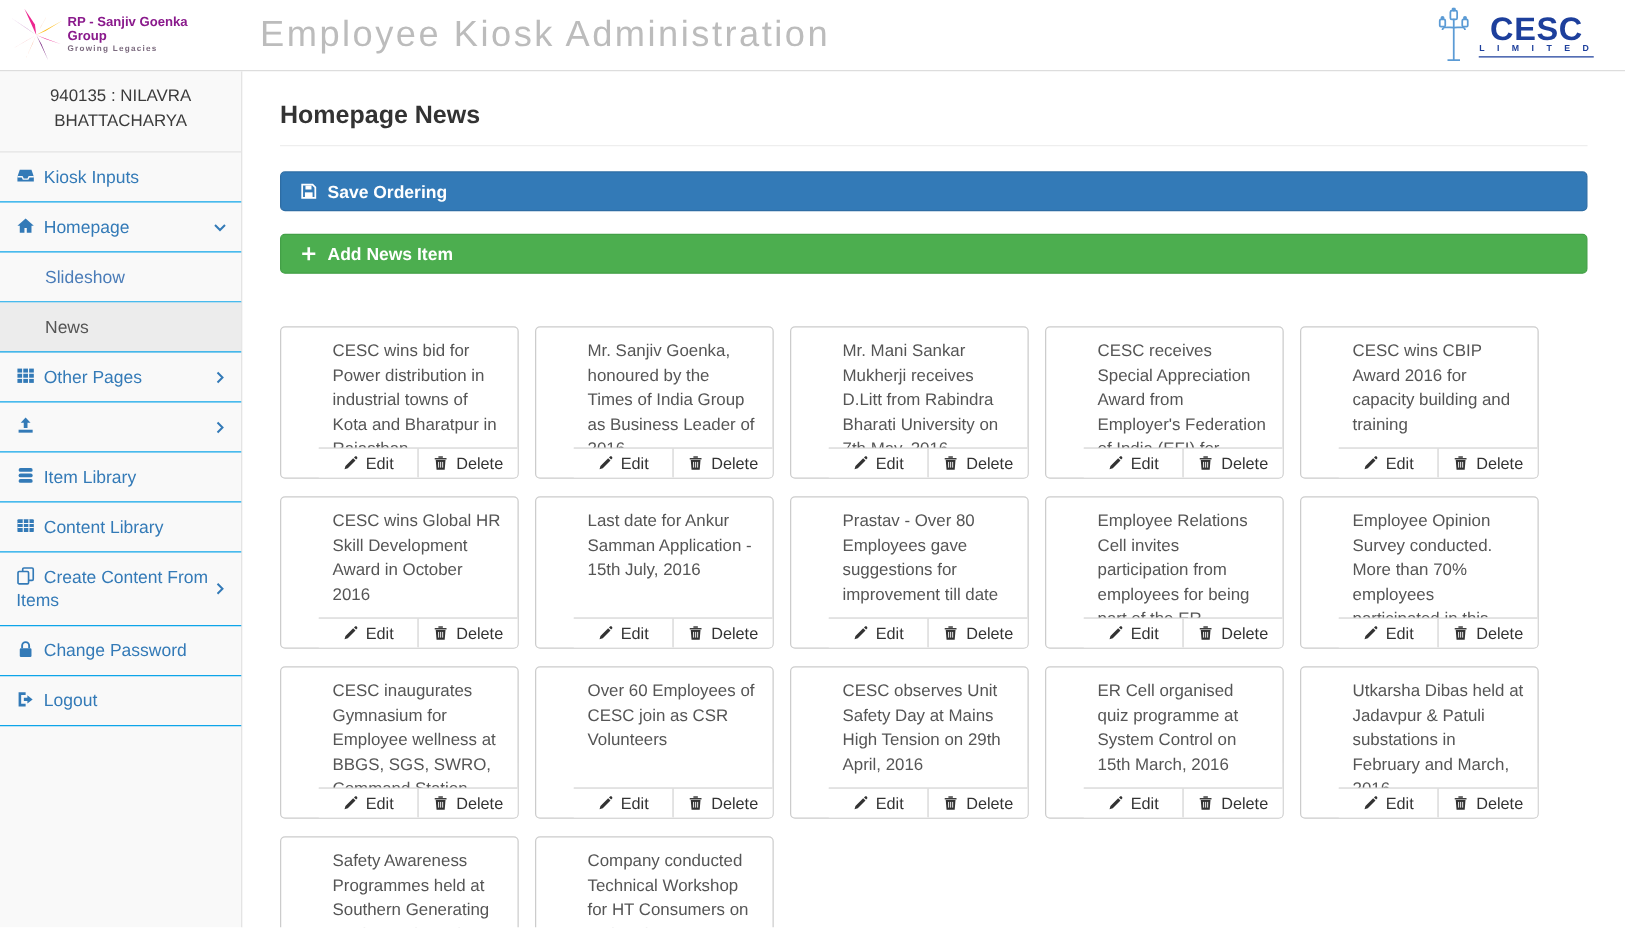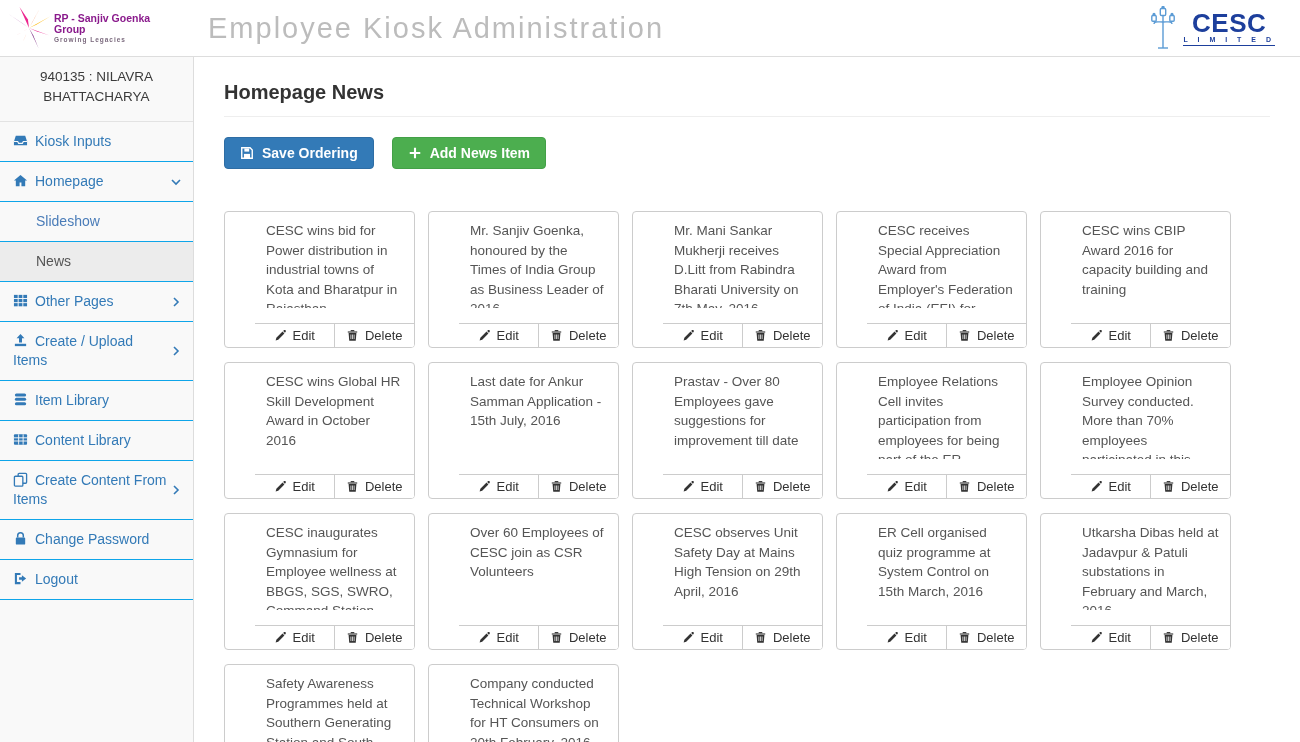--- a/index.html
+++ b/index.html
@@ -35,33 +35,33 @@
               border-bottom:1px solid #0ea5e9; color:#337ab7; font-size:14px;
               line-height:19px; cursor:pointer; }
   .nav-item .nicon { display:inline-block; width:15px; height:15px; vertical-align:-2px; margin-right:7px; }
   .nav-item .chev { position:absolute; right:11px; top:50%; margin-top:-6px; width:12px; height:12px; }
   .nav-sub { padding-left:36px; color:#4a7cb8; }
   .nav-active { background:#ececec; color:#555; }
 
   
   .page-title { font-size:20px; font-weight:bold; color:#333; padding-bottom:12px;
                 border-bottom:1px solid #eee; }
-  .toolbar { margin-top:20px; display:flex; gap:18px; }
+  .toolbar { margin-top:20px; display:flex; gap:18px;flex-direction:column; }
   .btn { display:inline-flex; align-items:center; gap:8px; font-size:14px; font-weight:bold;
          color:#fff; border-radius:4px; padding:7px 15px; border:1px solid transparent; cursor:pointer; }
   .btn-blue { background:#337ab7; border-color:#2e6da4; }
   .btn-green { background:#4cae4f; border-color:#43a047; }
   .btn .bicon { width:14px; height:14px; display:inline-block; }
 
   .grid { margin-top:42px; display:grid; grid-template-columns:repeat(5,191px);
           column-gap:13px; row-gap:14px; }
   .card { background:#fff; border:1px solid #ccc; border-radius:4px; overflow:hidden;padding-left:30px; }
   .card-text { height:96px; overflow:hidden; padding:9px 11px 0 11px; font-size:13.5px;
                line-height:19.5px; color:#555; }
-  .card-actions { display:flex; border-top:1px solid #ccc; background:#fff;margin-top:15px; }
+  .card-actions { display:flex; border-top:1px solid #ccc; background:#fff; }
   .card-btn { flex:1 1 50%; display:flex; align-items:center; justify-content:center; gap:6px;
               font-size:13px; color:#333; padding:4px 0; cursor:pointer; background:#fff; border:none; }
   .card-btn:first-child { border-right:1px solid #ccc; }
   .cicon { width:13px; height:13px; display:inline-block; }
 </style>
 </head>
 <body>
 
 <div class="header">
   <div class="brand">
@@ -144,21 +144,21 @@
       </svg><span>Other Pages</span>
       <svg class="chev" viewBox="0 0 12 12">
         <path d="M4 2l4 4-4 4" fill="none" stroke="#337ab7" stroke-width="1.6"></path>
       </svg>
     </div>
 
     <div class="nav-item">
       <svg class="nicon" viewBox="0 0 16 16" fill="#337ab7">
         <path d="M8 1l4.2 4.5H9.6V10H6.4V5.5H3.8z"></path>
           <rect x="2" y="11.5" width="12" height="2.5"></rect>
-      </svg><span>Create / Upload Items</span>
+      </svg>
       <svg class="chev" viewBox="0 0 12 12">
         <path d="M4 2l4 4-4 4" fill="none" stroke="#337ab7" stroke-width="1.6"></path>
       </svg>
     </div>
 
     <div class="nav-item">
       <svg class="nicon" viewBox="0 0 16 16" fill="#337ab7">
         <rect x="2" y="1.5" width="12" height="3.2" rx="1.6"></rect>
         <rect x="2" y="6.2" width="12" height="3.2" rx="1.6"></rect>
         <rect x="2" y="10.9" width="12" height="3.2" rx="1.6"></rect>

